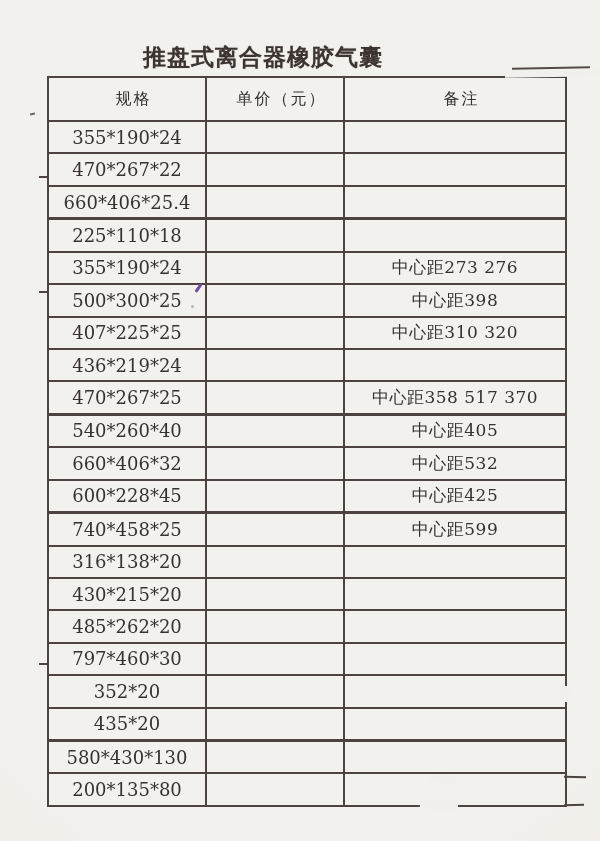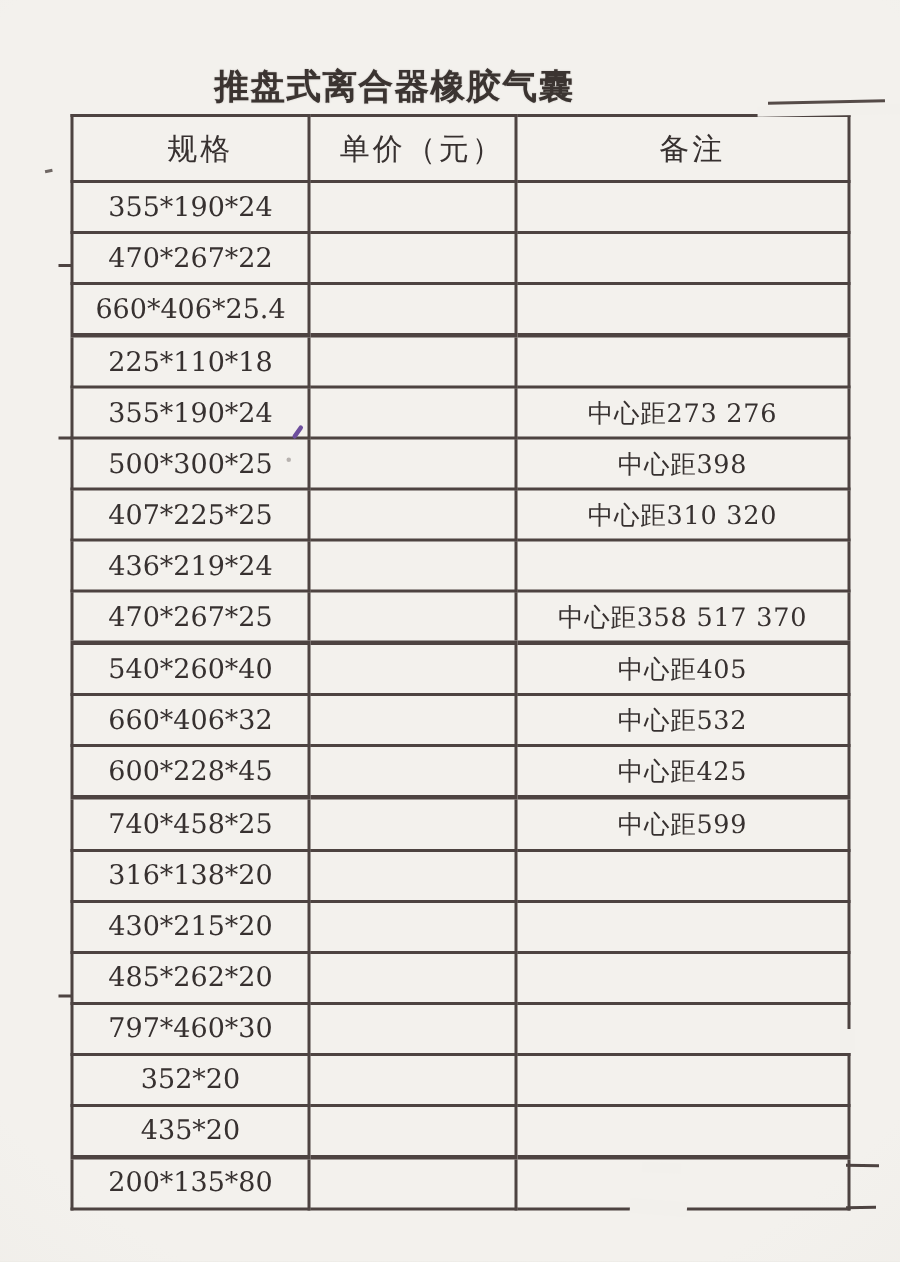--- a/index.html
+++ b/index.html
@@ -42,21 +42,21 @@
     border: 2px solid #4d4341;
     text-align: center;
     vertical-align: middle;
     padding: 0;
     color: #373130;
     overflow: hidden;
     white-space: nowrap;
   }
   .spec-table thead th {
     height: 42px;
-    font-size: 20px;
+    font-size: 16px;
     font-weight: 500;
     letter-spacing: 2px;
     padding-left: 13px;
   }
   .spec-table tbody td {
     height: 26.5px;
     font-size: 18px;
   }
   .spec-table tbody td.note-cell { font-size: 17px; letter-spacing: 0.5px; }
   
@@ -208,20 +208,25 @@
     <td class="price-cell"></td>
     <td class="note-cell"></td>
   </tr>
 
   <tr>
     <td class="spec-cell">435*20</td>
     <td class="price-cell"></td>
     <td class="note-cell"></td>
   </tr>
 
+  <tr>
+    <td class="spec-cell">580*430*130</td>
+    <td class="price-cell"></td>
+    <td class="note-cell"></td>
+  </tr>
 
   <tr>
     <td class="spec-cell">200*135*80</td>
     <td class="price-cell"></td>
     <td class="note-cell"></td>
   </tr>
 </tbody>
 </table>
 
 <div class="artifact gap" style="left:505px; top:70px; width:95px; height:7px; transform:rotate(-1deg);"></div>

